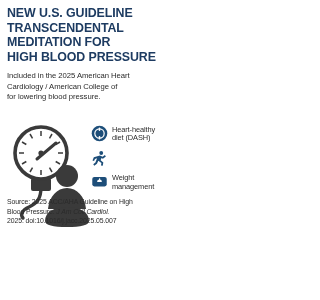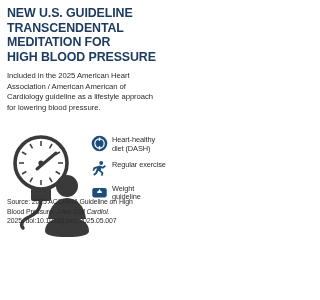--- a/index.html
+++ b/index.html
@@ -97,22 +97,21 @@
 
   <div class="headline">
     <div>NEW U.S. GUIDELINE</div>
     <div>TRANSCENDENTAL</div>
     <div>MEDITATION FOR</div>
     <div>HIGH BLOOD PRESSURE</div>
   </div>
 
   <div class="intro">
     <div>Included in the 2025 American Heart</div>
-    <div>Association / American American of</div>
-    <div>Cardiology guideline as a lifestyle approach</div>
+    <div>Cardiology / American College of</div>
     <div>for lowering blood pressure.</div>
   </div>
 
   <div class="middle">
 
     <div class="illus">
       <svg width="84" height="108" viewBox="0 0 84 108">
 
         <path d="M34 66 C 34 78, 30 82, 22 86 C 15 89, 13 94, 16 97" fill="none" stroke="#3a3a3a" stroke-width="3.4" stroke-linecap="round"></path>
 
@@ -161,34 +160,31 @@
         </div>
       </div>
 
       <div class="bullet">
         <svg class="bullet-ico" viewBox="0 0 24 24">
           <g fill="#1d4e79">
             <circle cx="14.4" cy="4.2" r="2.7"></circle>
             <path d="M12.6 7.6 L16.4 9.4 L19.6 7.2 L21 9 L16.8 12.2 L14.8 11.3 L13.6 14.6 L17.4 17.6 L16.6 22.4 L14.1 22 L14.7 18.4 L10.3 15.2 L8.4 19.4 L4.6 22.2 L3.2 20.2 L6.2 17.8 L8.6 11.6 L5.6 12.6 L4.3 15.6 L2.1 14.7 L4 10.4 Z"></path>
           </g>
         </svg>
-        <div class="bullet-txt">
-          <span>Regular exercise</span>
-        </div>
       </div>
 
       <div class="bullet">
         <svg class="bullet-ico" viewBox="0 0 24 24">
           <rect x="1.8" y="5.6" width="20.4" height="13.4" rx="3" fill="#1d4e79"></rect>
           <path d="M8.6 12.6 a3.4 3.4 0 0 1 6.8 0 Z" fill="#ffffff"></path>
           <rect x="11.3" y="7.6" width="1.6" height="2.4" fill="#ffffff"></rect>
         </svg>
         <div class="bullet-txt">
           <span>Weight</span>
-          <span>guideline</span>
+          <span>management</span>
         </div>
       </div>
 
 
     </div>
   </div>
 
   <div class="source">
     <div>Source: 2025 ACC/AHA Guideline on High</div>
     <div><span>Blood Pressure. </span><span class="ital">J Am Coll Cardiol.</span></div>

